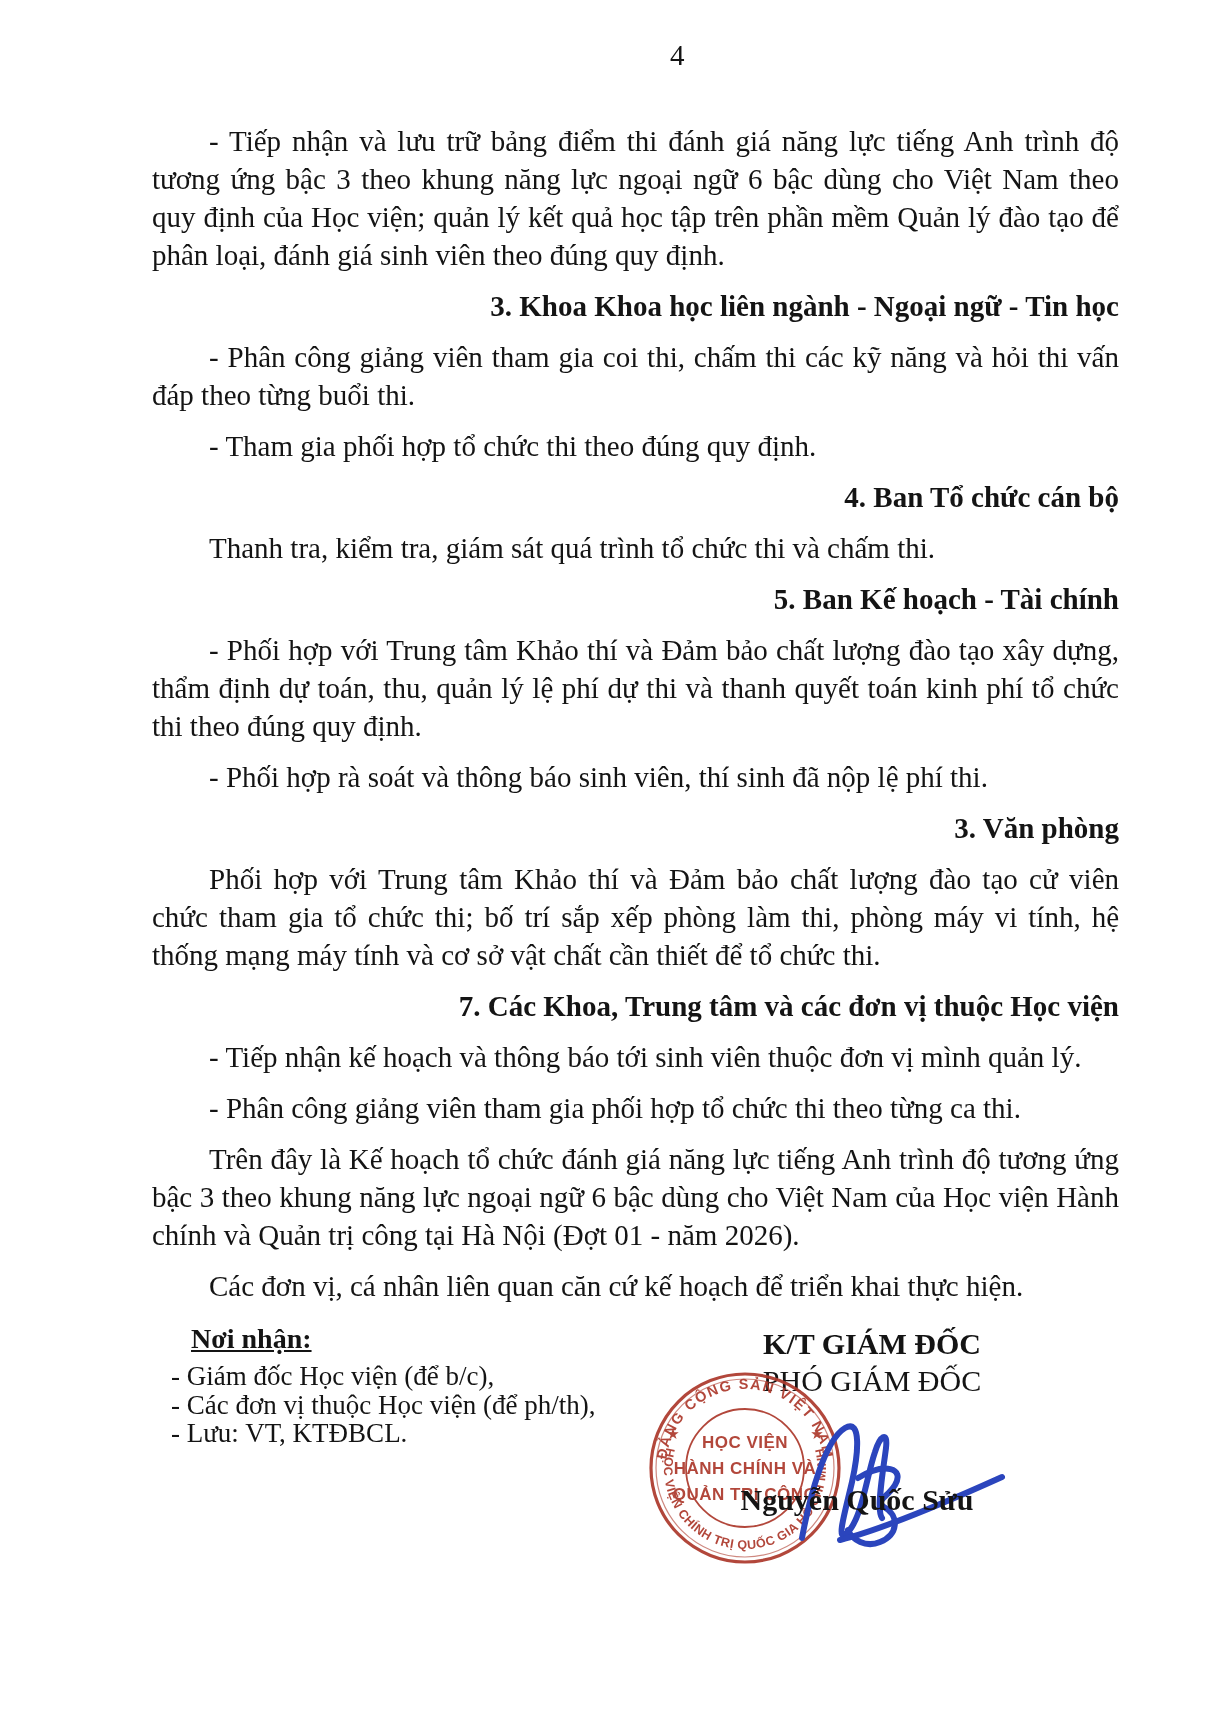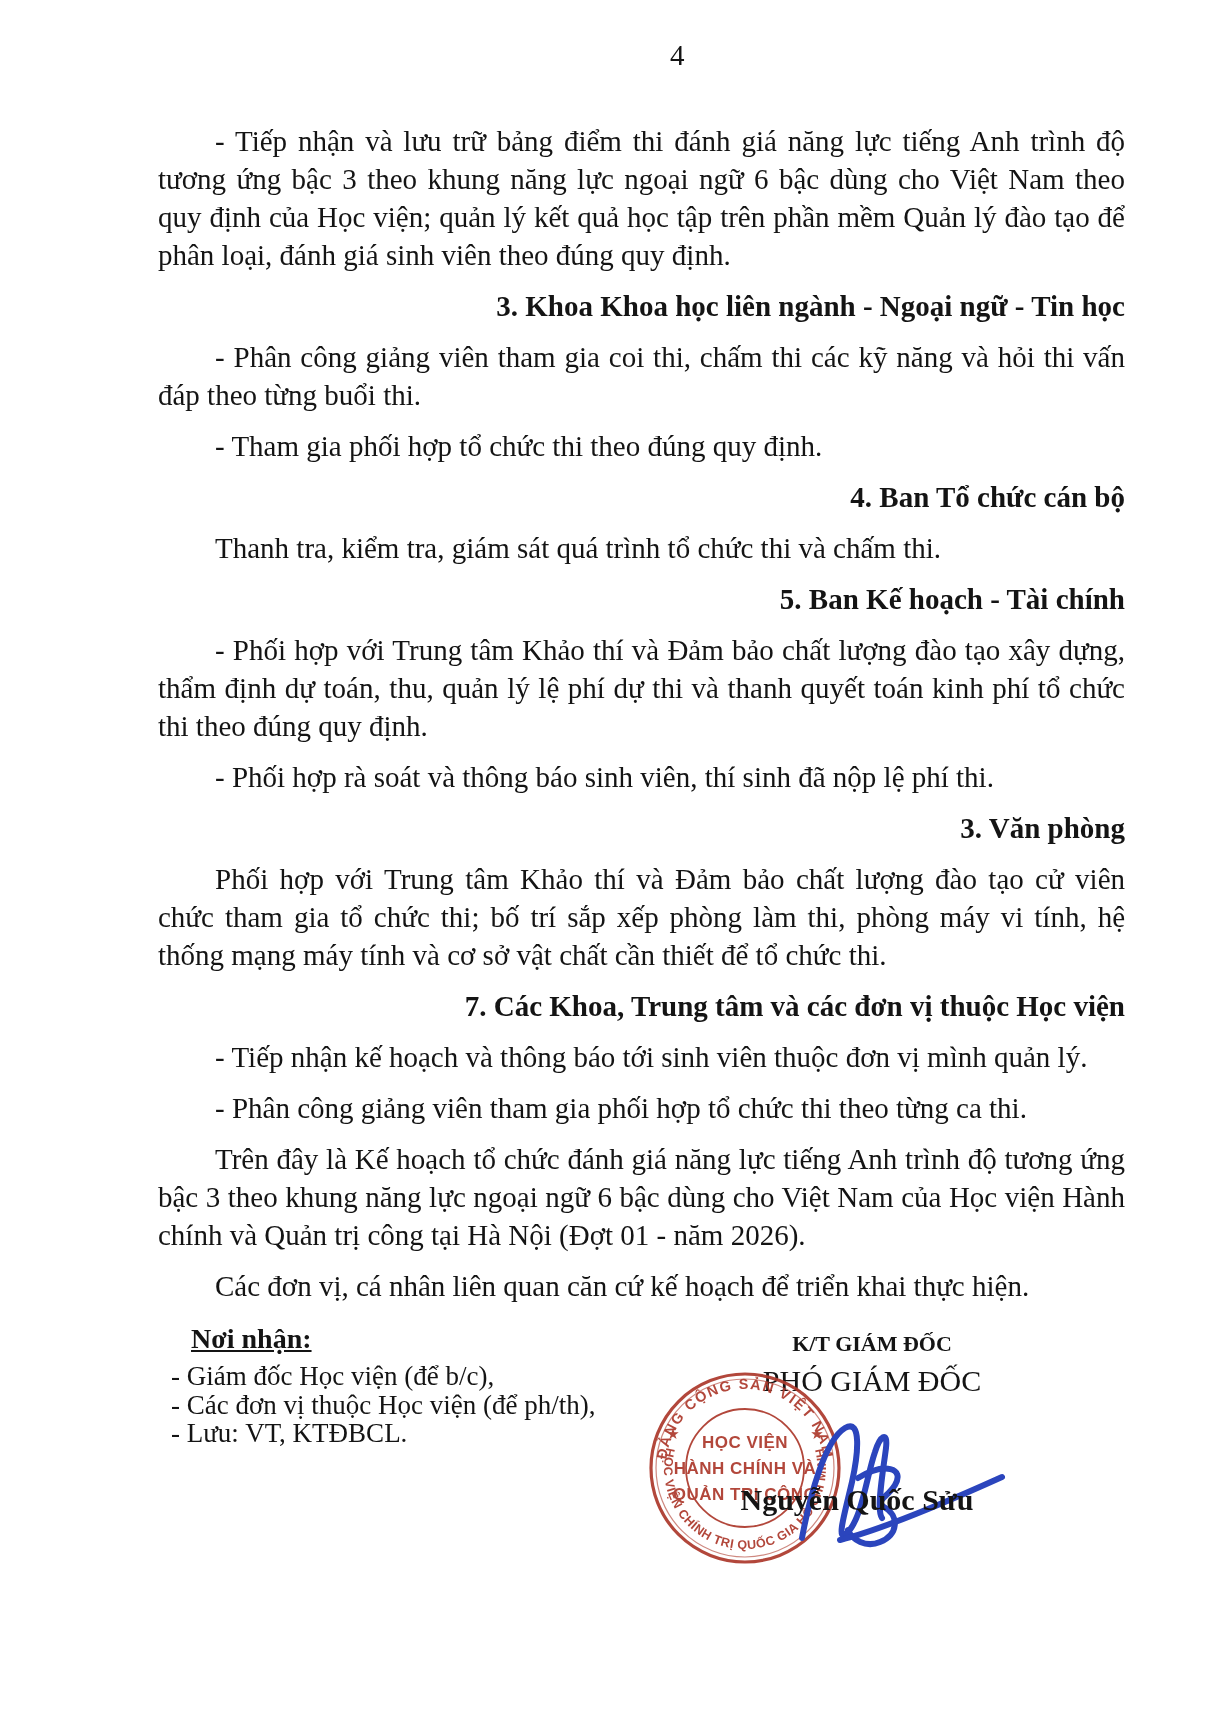--- a/index.html
+++ b/index.html
@@ -16,21 +16,21 @@
     margin:0 auto;
     overflow:hidden;
     font-family:"Liberation Serif","DejaVu Serif",serif;
     color:var(--ink);
   }
   .page-number{
     position:absolute;top:38px;left:670px;
     font-size:29px;line-height:34px;
   }
   .content{
-    position:absolute;left:158px;top:122px;width:967px;
+    position:absolute;left:152px;top:122px;width:967px;
   }
   .blk{
     font-size:29px;line-height:38px;
     margin:0 0 13px 0;
     text-indent:57px;
   }
   .para{text-align:justify;}
   .heading{font-weight:bold;text-align:right;}
   .footer{
     position:absolute;left:158px;top:1322px;width:967px;height:300px;
@@ -39,21 +39,21 @@
   .recipients-label{
     font-size:28px;font-weight:bold;text-decoration:underline;
     line-height:33px;margin-bottom:7px;margin-left:20px;
   }
   .recipient-item{
     font-size:27px;line-height:28.5px;white-space:nowrap;
   }
   .signoff{
     position:absolute;left:504px;top:3px;width:420px;text-align:center;
   }
-  .signoff-authority{font-size:22px;font-weight:bold;line-height:37px;}
+  .signoff-authority{font-size:30px;font-weight:bold;line-height:37px;}
   .signoff-position{font-size:30px;line-height:37px;}
   .stamp{
     position:absolute;left:647px;top:1370px;width:196px;height:196px;
     opacity:.93;
   }
   .stamp text{
     font-family:"Liberation Sans","DejaVu Sans",sans-serif;
     font-weight:bold;fill:var(--stamp-red);
   }
   .stamp .arc-top{font-size:14.5px;letter-spacing:1.5px;}

